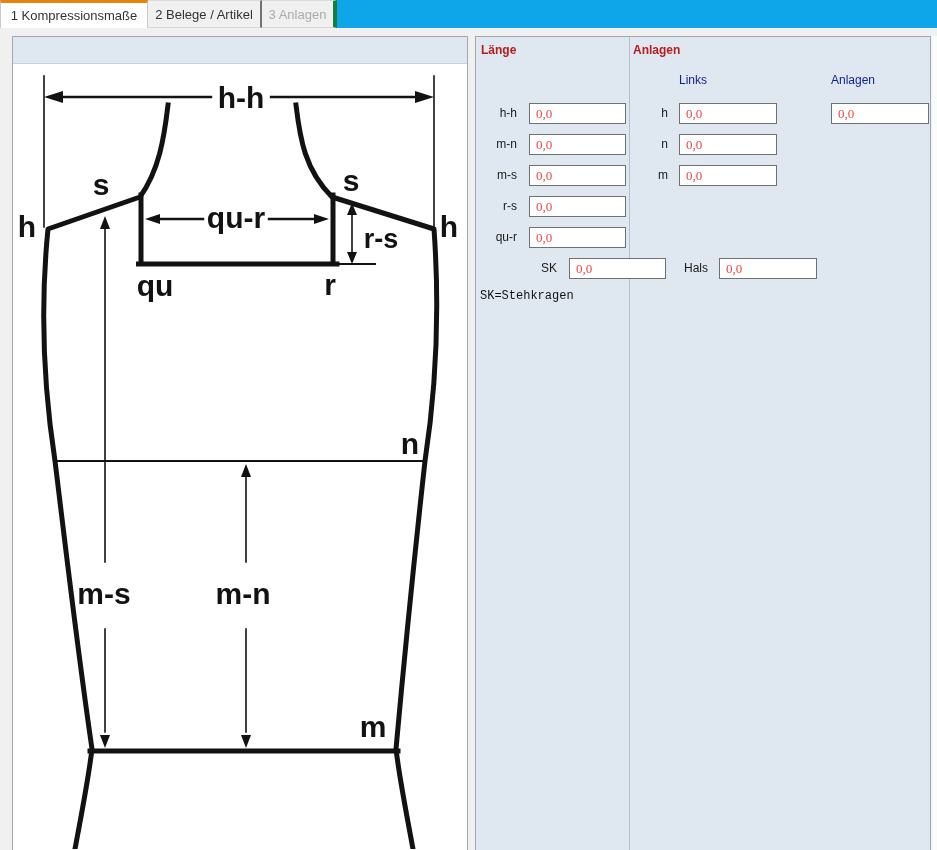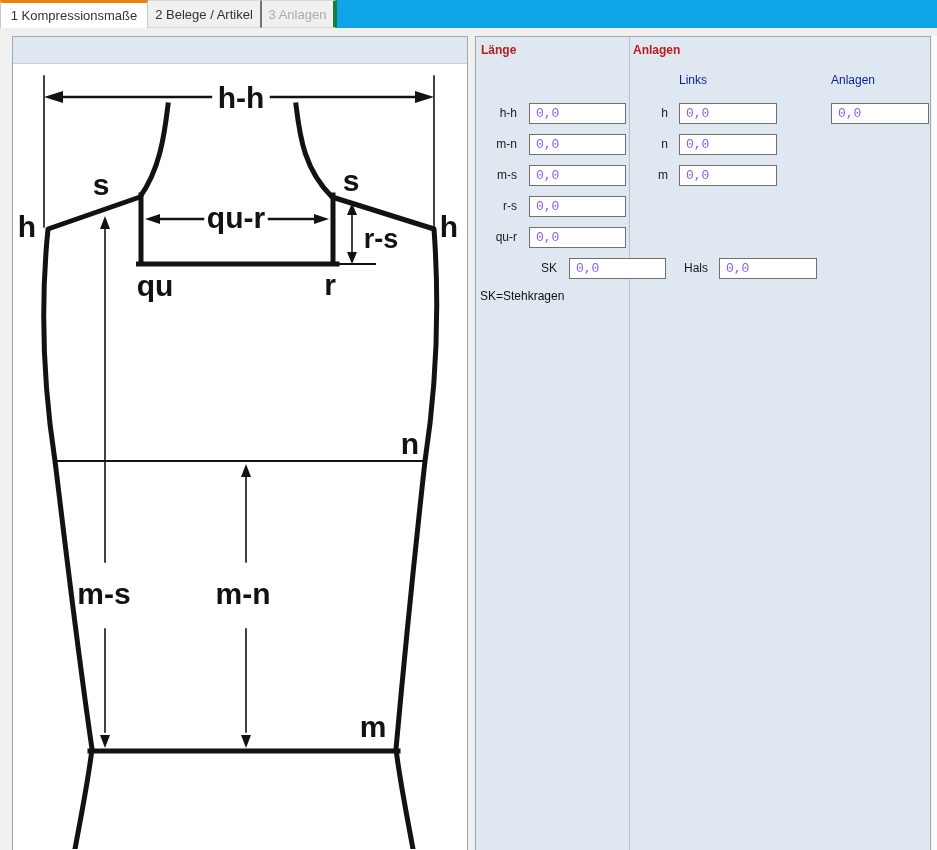--- a/index.html
+++ b/index.html
@@ -47,27 +47,27 @@
   .rt0 { top:66px; } .rt1 { top:97px; } .rt2 { top:128px; }
   .rt3 { top:159px; } .rt4 { top:190px; } .rt5 { top:221px;margin-left:40px; }
 
   .flabel { position:absolute; top:0; height:21px; line-height:21px;
     font-size:12px; color:#1a1a1a; text-align:right; }
   .flabel.lae { left:0; width:41px; }
   .flabel.umf { left:120px; width:72px; }
 
   .fin { position:absolute; top:0; height:21px; width:97px;
     border:1px solid #707070; background:#ffffff; font-size:13px;
-    font-family:Liberation Mono, monospace; color:#8b5cf6; padding:0 0 0 6px; }
+    font-family:Liberation Serif, serif; color:#ef4444; padding:0 0 0 6px; }
   .fin.lae    { left:53px; }
   .fin.umf    { left:203px; width:98px; }
   .fin.rechts { left:355px; width:98px; }
 
   .footnote { position:absolute; left:4px; top:252px; font-size:12px;
-    color:#111; }
+    color:#111;font-family:Liberation Mono, monospace; }
 </style>
 </head>
 <body>
 
 <div>
 
   <div class="tabbar">
     <div class="tab t1">1 Kompressionsmaße</div>
     <div class="tab t2">2 Belege / Artikel</div>
     <div class="tab t3">3 Anlagen</div>

